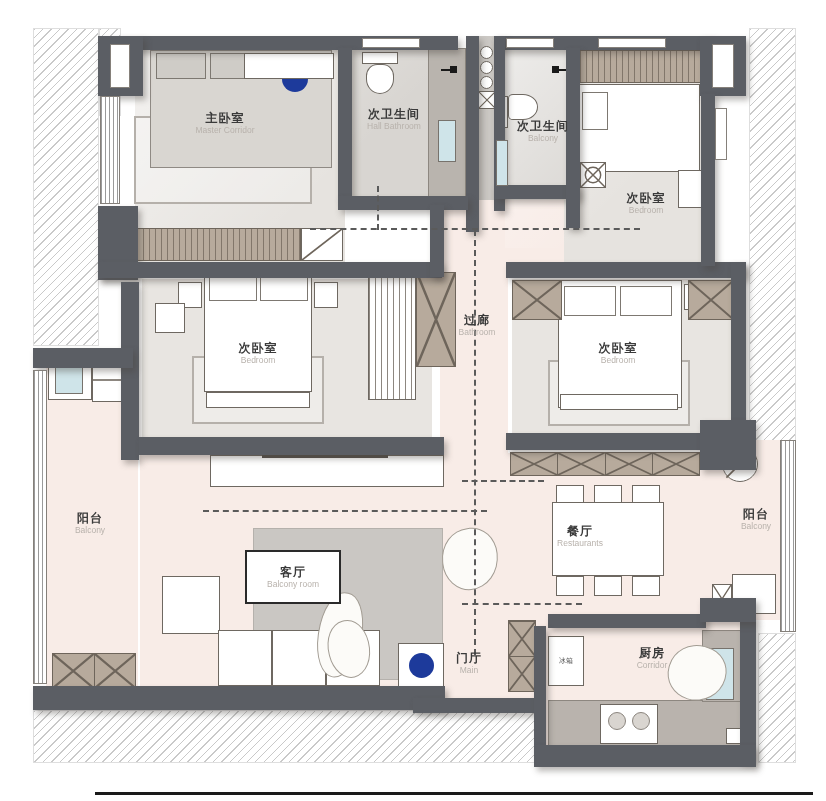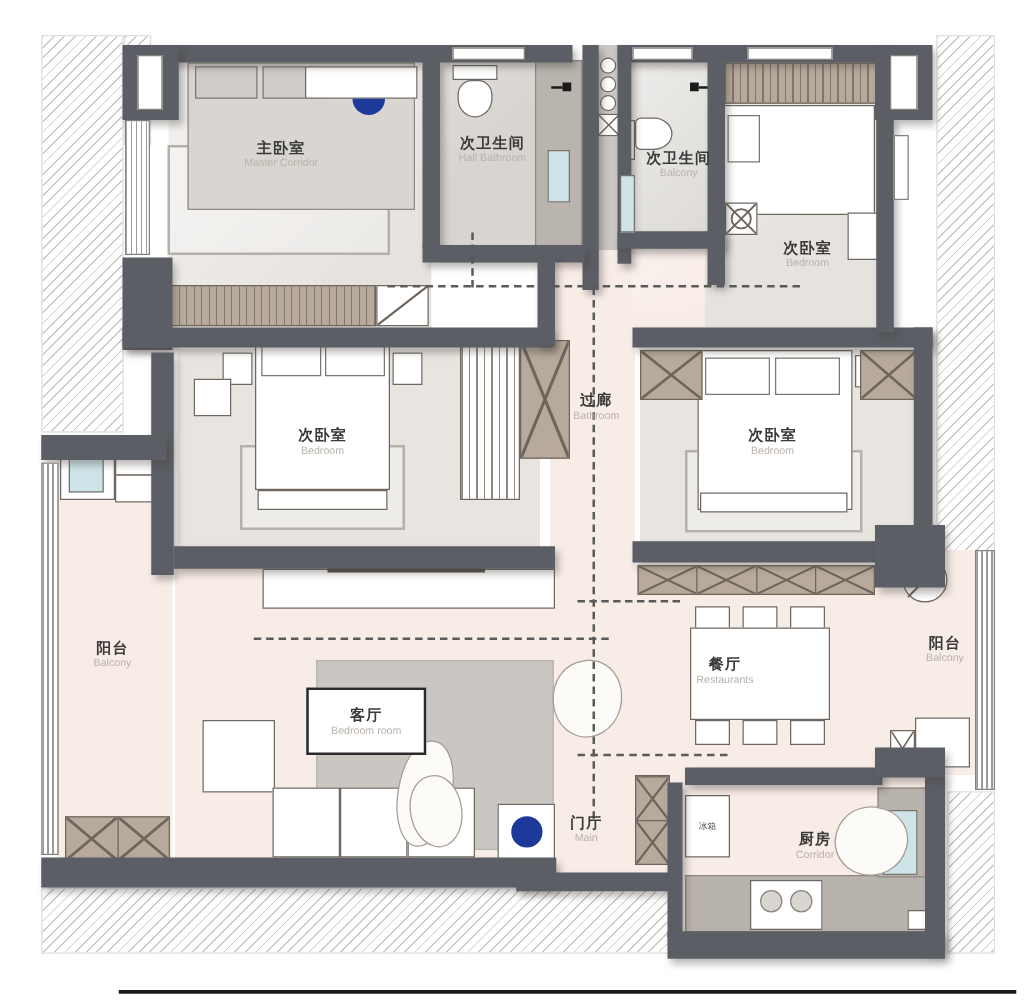--- a/index.html
+++ b/index.html
@@ -321,30 +321,30 @@
     <div class="zh">阳台</div>
     <div class="en">Balcony</div>
   </div>
   <div class="label" style="left:756px;top:508px">
     <div class="zh">阳台</div>
     <div class="en">Balcony</div>
   </div>
   <div class="labelbox" style="left:245px;top:550px;width:92px;height:50px">
     <div class="label" style="position:static;transform:none">
       <div class="zh">客厅</div>
-      <div class="en">Bedroom room</div>
+      <div class="en">Balcony room</div>
     </div>
   </div>
   <div class="label" style="left:580px;top:525px">
     <div class="zh">餐厅</div>
     <div class="en">Restaurants</div>
   </div>
   <div class="label" style="left:469px;top:652px">
     <div class="zh">门厅</div>
     <div class="en">Main</div>
   </div>
-  <div class="label" style="left:652px;top:665px">
+  <div class="label" style="left:652px;top:647px">
     <div class="zh">厨房</div>
     <div class="en">Corridor</div>
   </div>
 
   <div class="blk" style="left:95px;top:792px;width:718px;height:3px"></div>
 </div>
 
 </body></html>

